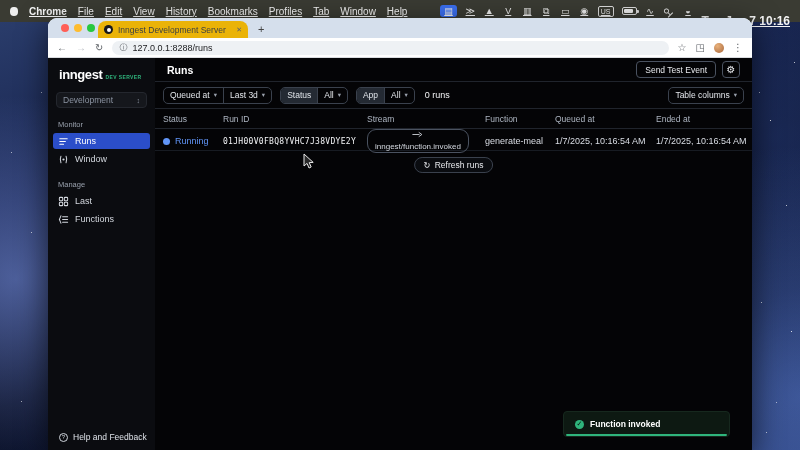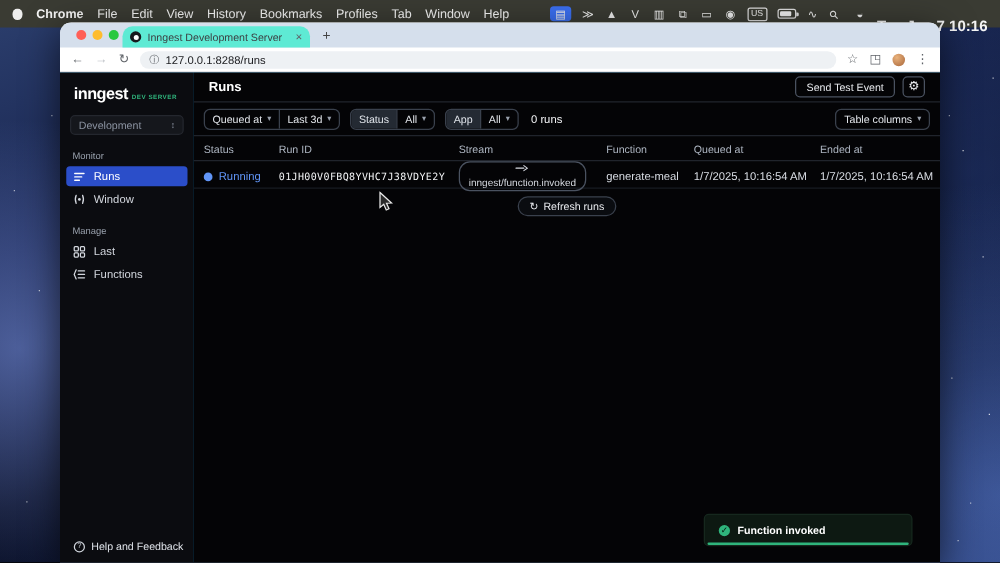--- a/index.html
+++ b/index.html
@@ -12,56 +12,56 @@
       linear-gradient(160deg,#2c3f6e 0%,#17234d 28%,#0a1026 55%,#0c1533 78%,#223569 100%);}
   .stars{position:absolute;inset:0;width:1px;height:1px;background:transparent;pointer-events:none;
     box-shadow:770px 120px 0 0 rgba(255,255,255,.8),786px 205px 0 0 rgba(255,255,255,.7),
      761px 302px 0 0 rgba(255,255,255,.7),791px 331px 0 0 rgba(255,255,255,.8),
      776px 402px 0 0 rgba(255,255,255,.6),759px 92px 0 0 rgba(255,255,255,.6),
      21px 401px 0 0 rgba(255,255,255,.6),31px 232px 0 0 rgba(255,255,255,.7),
      11px 152px 0 0 rgba(255,255,255,.6),41px 92px 0 0 rgba(255,255,255,.6),
      766px 432px 0 0 rgba(255,255,255,.7),794px 62px 0 0 rgba(255,255,255,.7);}
   
   .menubar{position:absolute;left:0;top:0;width:800px;height:22px;background:var(--menubar-bg,#3a3b33);
-    display:flex;align-items:center;color:#f5f5f5;font-size:10px;padding:0 10px;gap:11px;}
+    display:flex;align-items:center;color:#f5f5f5;font-size:10px;padding:0 10px;gap:11px;text-decoration:underline;}
   .apple{width:8px;height:9px;background:#eee;border-radius:45% 45% 48% 48%;display:inline-block;}
   .mb-item{white-space:nowrap;}
   .mb-item.bold{font-weight:700;}
   .mb-right{margin-left:auto;display:flex;align-items:center;gap:8px;font-size:9px;}
   .mb-ic{display:inline-flex;align-items:center;justify-content:center;min-width:11px;height:12px;color:#eee;}
   .mb-ic.active{background:#3b6ff0;border-radius:3px;padding:0 4px;}
   .kbd-badge{border:1px solid #ddd;border-radius:2px;font-size:7px;padding:0 2px;line-height:9px;color:#eee;}
   .battery{width:15px;height:8px;border:1px solid #ddd;border-radius:2px;position:relative;display:inline-block;}
   .battery i{position:absolute;left:1px;top:1px;bottom:1px;width:9px;background:#eee;border-radius:1px;}
   .battery:after{content:"";position:absolute;right:-3px;top:2px;width:2px;height:3px;background:#ddd;border-radius:0 1px 1px 0;}
   .spot{transform:rotate(-45deg);display:inline-block;}
   .clock{font-size:12px;font-weight:600;white-space:nowrap;margin-top:20px;}
   
   .window{position:absolute;left:48px;top:18px;width:704px;height:432px;border-radius:9px 9px 0 0;
     overflow:hidden;box-shadow:0 8px 30px rgba(0,0,0,.6);background:#fff;}
   .tabstrip{height:20px;background:#d5dfec;display:flex;align-items:flex-end;position:relative;}
   .lights{position:absolute;left:13px;top:6px;display:flex;gap:5px;}
   .light{width:8px;height:8px;border-radius:50%;}
   .light.r{background:var(--traffic-red,#ff5f57);} .light.y{background:var(--traffic-yellow,#febc2e);} .light.g{background:var(--traffic-green,#28c840);}
-  .tab{margin-left:50px;width:150px;height:17px;background:#5eead4;border-radius:8px 8px 0 0;
+  .tab{margin-left:50px;width:150px;height:17px;background:#eab308;border-radius:8px 8px 0 0;
     display:flex;align-items:center;padding:0 6px;gap:5px;}
   .favicon{width:9px;height:9px;border-radius:50%;background:#17181c;position:relative;flex:none;}
   .favicon:after{content:"";position:absolute;left:2.5px;top:2.5px;width:4px;height:4px;border-radius:50%;background:#fff;}
   .tab-title{font-size:8.5px;color:#3c4043;white-space:nowrap;overflow:hidden;flex:1;}
   .tab-close{font-size:7px;color:#5f6368;cursor:default;}
   .newtab{font-size:11px;color:#444;margin-left:10px;line-height:17px;}
   .toolbar{height:20px;background:#fff;border-bottom:1px solid #dadce0;display:flex;align-items:center;padding:0 9px;gap:9px;}
   .nav-ic{font-size:10px;color:#5f6368;}
   .nav-ic.dis{color:#bdc1c6;}
   .omnibox{flex:1;height:14px;background:#eef1f4;border-radius:7px;display:flex;align-items:center;padding:0 7px;gap:5px;}
   .omni-info{font-size:8px;color:#5f6368;}
   .omni-url{font-size:9px;color:#202124;}
   .avatar{width:10px;height:10px;border-radius:50%;background:radial-gradient(circle at 35% 30%,#e9b27c,#a8663a);}
   
-  .app{display:flex;height:392px;background:#0369a1;color:#e5e7eb;}
+  .app{display:flex;height:392px;background:#ef4444;color:#e5e7eb;}
   .sidebar{width:107px;flex:none;background:#0b0c10;display:flex;flex-direction:column;position:relative;}
   .logo-row{padding:9px 11px 4px;display:flex;align-items:baseline;gap:3px;}
   .logo{font-size:13px;font-weight:800;color:#fff;letter-spacing:-.4px;}
   .logo-tag{font-size:5px;font-weight:700;color:var(--brand-green,#2fb47c);letter-spacing:.4px;}
   .env-select{margin:6px 8px 0;height:16px;background:#15171c;border:1px solid #24272e;border-radius:4px;
     display:flex;align-items:center;padding:0 6px;color:#8b93a1;font-size:8.5px;}
   .env-select .ud{margin-left:auto;font-size:7px;color:#8b93a1;}
   .side-label{font-size:7.5px;color:#99a1ad;margin:12px 0 3px 10px;}
   .side-item{height:16px;margin:1px 5px;border-radius:3px;display:flex;align-items:center;gap:6px;
     padding:0 5px;font-size:9px;color:#d3d7de;}

